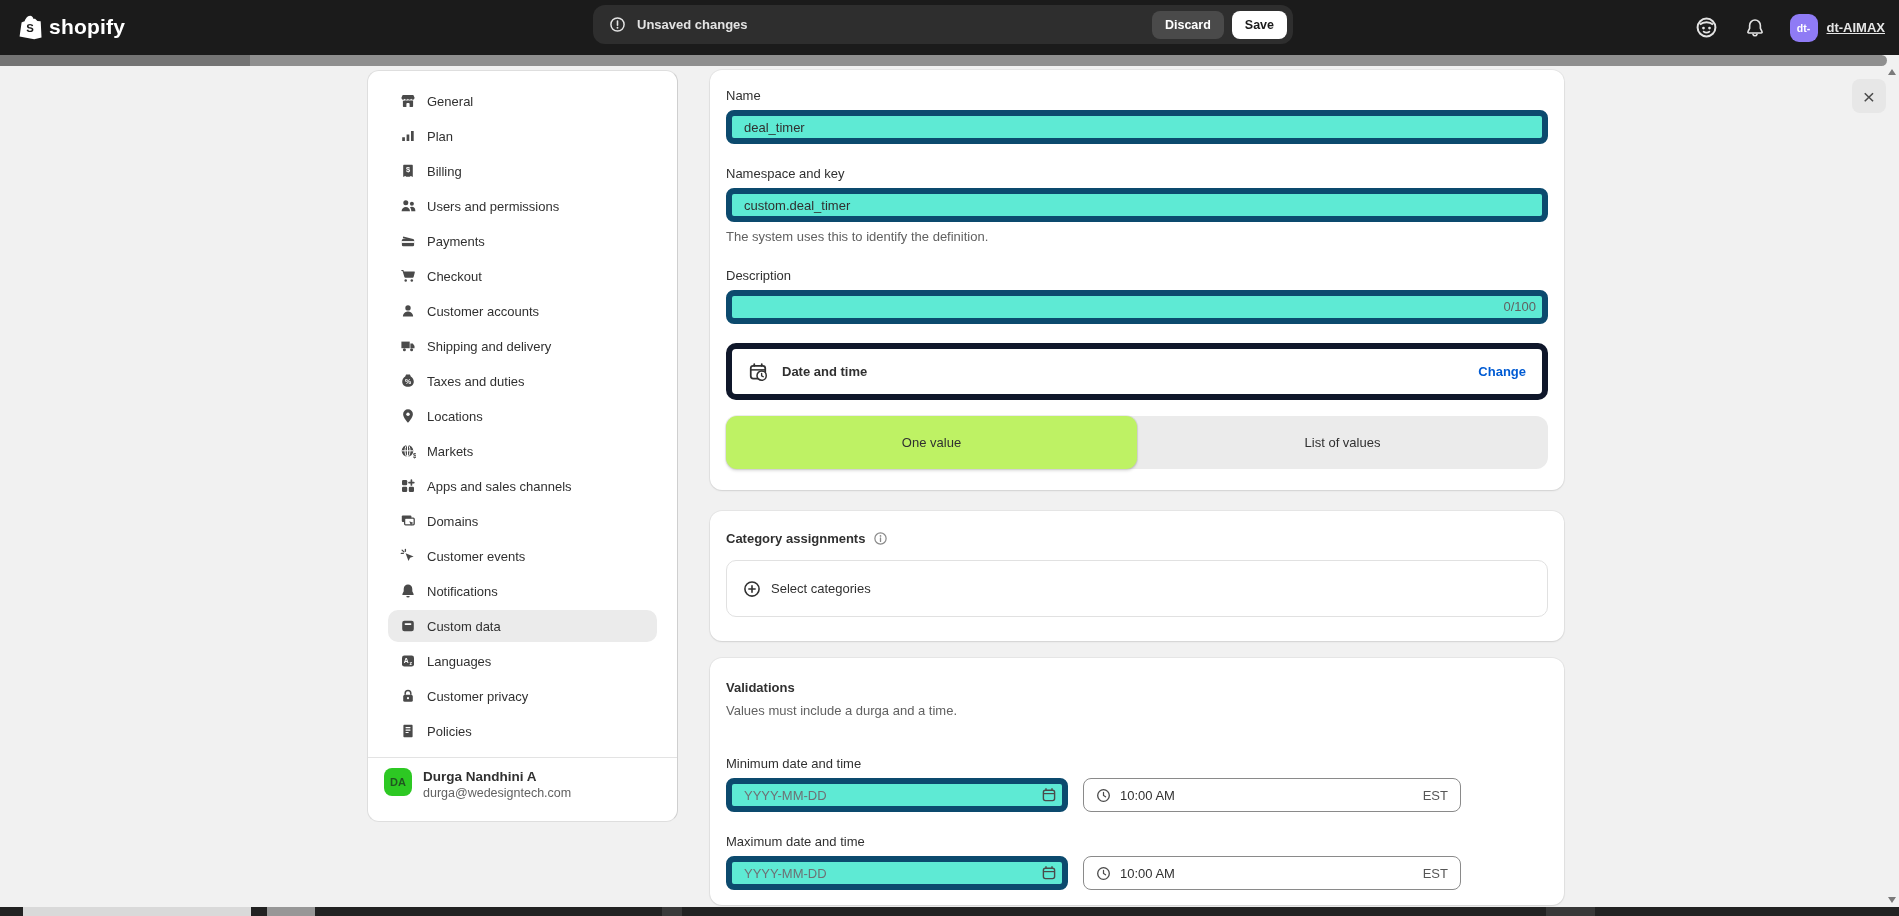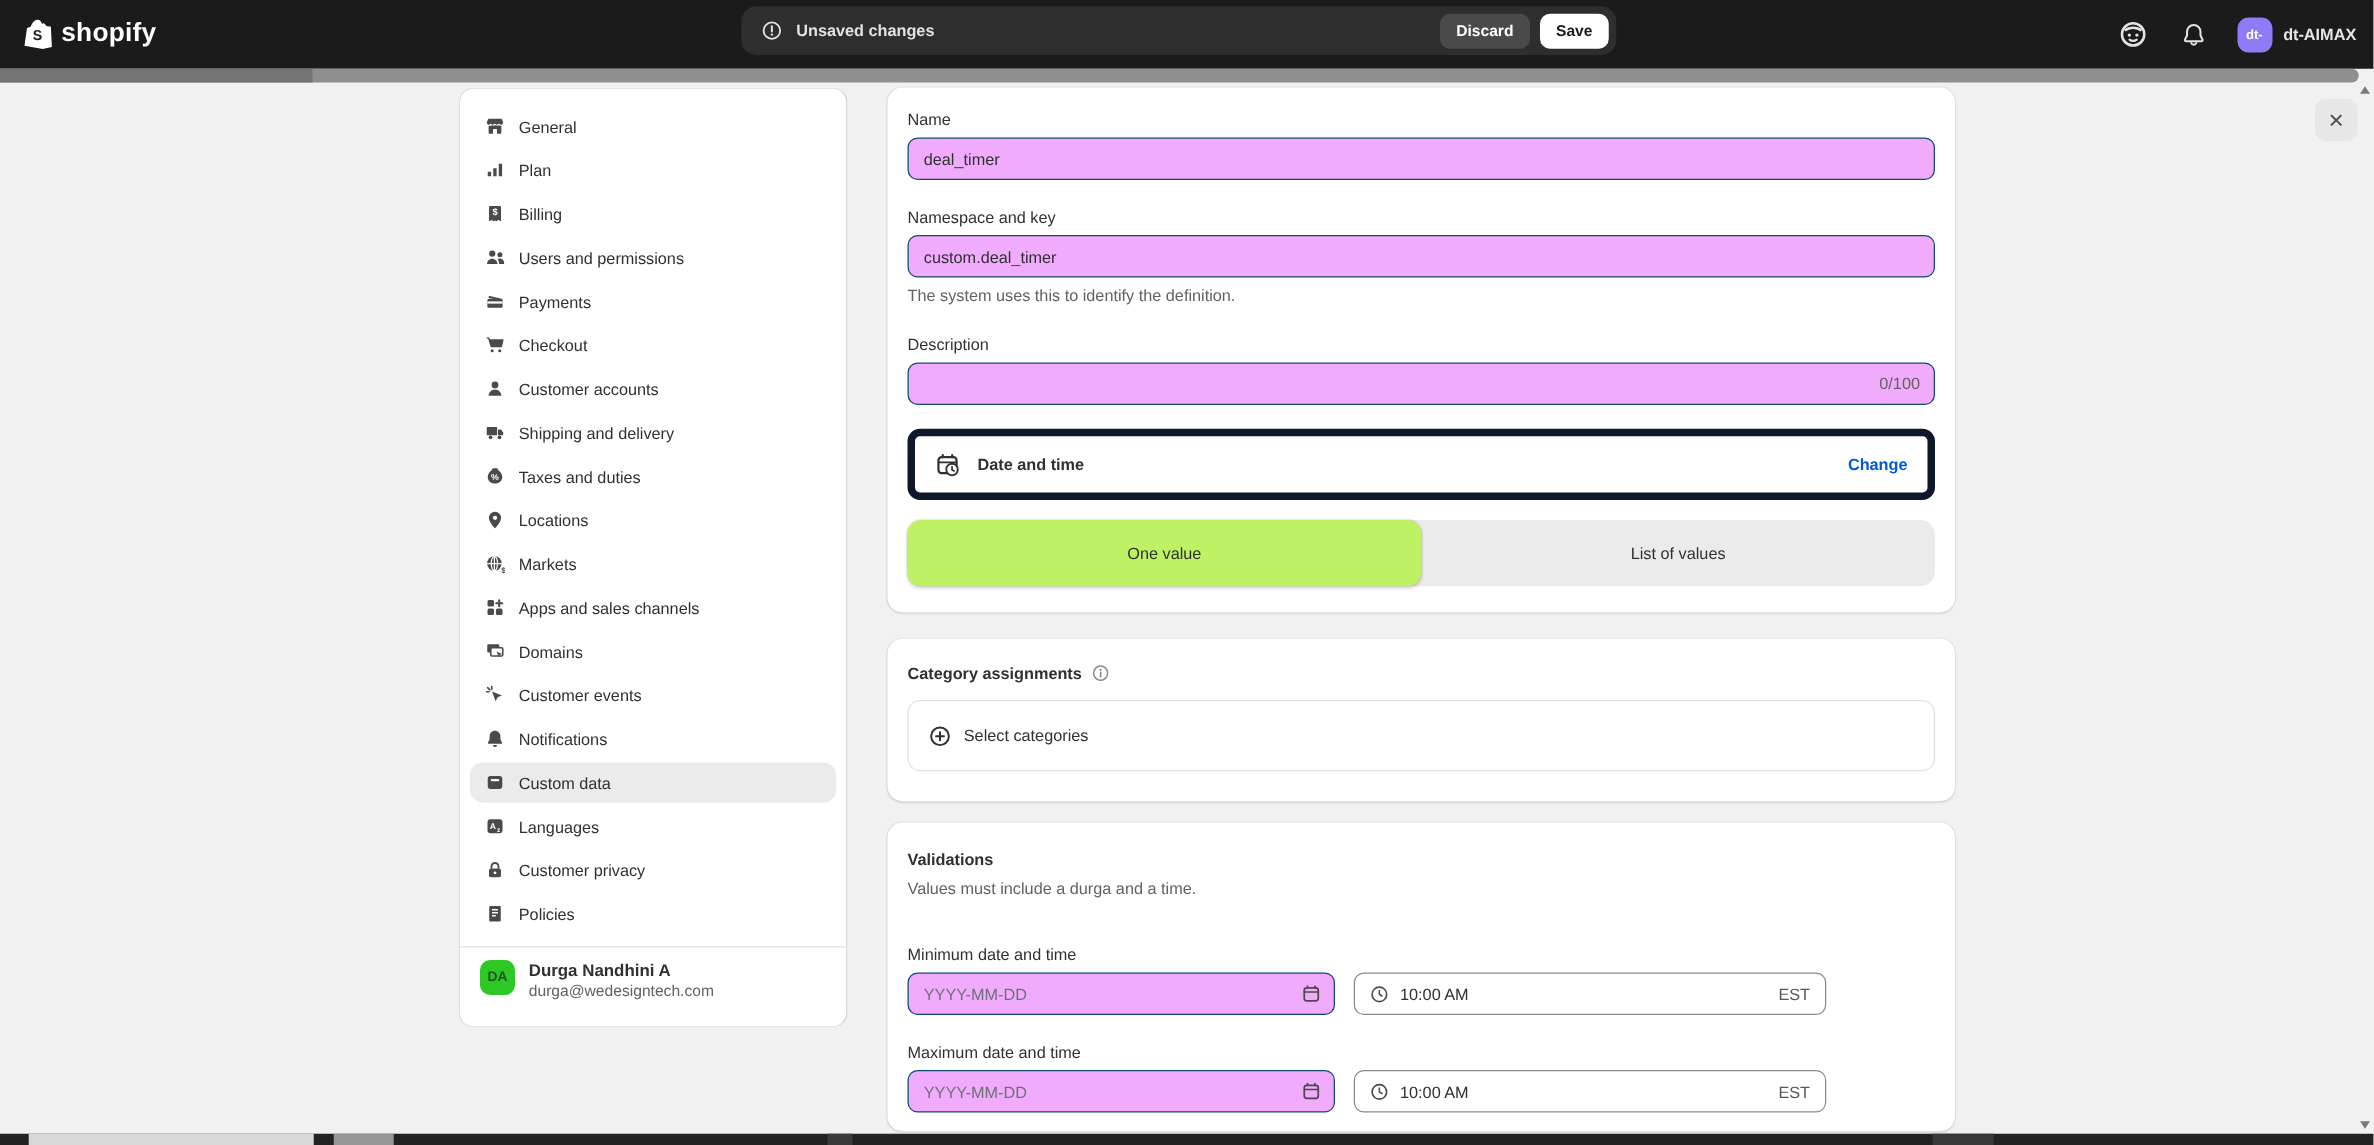--- a/index.html
+++ b/index.html
@@ -21,56 +21,56 @@
   .btn { height:28px; border:none; border-radius:8px; font-size:12.5px; font-weight:600; padding:0 13px; cursor:pointer; }
   .btn-discard { background:#4a4a4a; color:#fff; }
   .btn-save { background:#fff; color:#1a1a1a; }
 
   .hdr-right { position:absolute; right:14px; top:0; height:55px; display:flex; align-items:center; }
   .hicon { color:#e3e3e3; display:flex; }
   .hicon.sidekick { width:23px; height:23px; margin-right:27px; }
   .hicon.bell { width:20px; height:20px; margin-right:25px; }
   .stavatar { width:28px; height:28px; border-radius:9px; background:#8f7bf5; color:#fff;
     font-size:10.5px; font-weight:600; display:flex; align-items:center; justify-content:center; }
-  .stname { margin-left:9px; color:#e6e6e6; font-size:13px; font-weight:600; }
+  .stname { margin-left:9px; color:#e6e6e6; font-size:13px; font-weight:600;text-decoration:underline; }
 
   
   .hscroll { position:absolute; top:55px; left:0; width:1887px; height:11px; background:#8f8f8f;
     border-radius:0 6px 6px 0; }
   .hthumb { width:250px; height:11px; background:#747474; }
   .arr-up { position:absolute; right:3px; top:69px; width:0; height:0;
     border-left:4px solid transparent; border-right:4px solid transparent; border-bottom:6px solid #7a7a7a; }
   .arr-down { position:absolute; right:3px; top:897px; width:0; height:0;
     border-left:4px solid transparent; border-right:4px solid transparent; border-top:6px solid #7a7a7a; }
 
   
   .sidebar { position:absolute; left:367px; top:70px; width:311px; height:752px; background:#fff;
     border:1px solid #dedede; border-right-color:#cfcfcf; border-radius:12px; display:flex; flex-direction:column; }
-  .nav { padding:14px 8px 0; flex:1 1 auto; overflow:hidden;text-align:right; }
+  .nav { padding:14px 20px 0; flex:1 1 auto; overflow:hidden;text-align:right; }
   .sb-item { height:32px; margin-bottom:3px; display:flex; align-items:center; gap:11px;
     padding:0 12px; border-radius:10px; font-size:13px; font-weight:500; color:#303030; cursor:pointer; }
   .sb-item.selected { background:#ebebeb; }
   .sb-item .ic { width:16px; height:16px; color:#4a4a4a; flex:0 0 auto; display:flex; }
   .ic svg, .hicon svg { width:100%; height:100%; display:block; }
   .userbox { border-top:1px solid #e3e3e3; height:64px; padding:10px 12px 0 16px; display:flex; gap:11px; }
   .uavatar { width:28px; height:28px; border-radius:8px; background:#2dc823; color:#205520;
     font-size:11px; font-weight:700; display:flex; align-items:center; justify-content:center; flex:0 0 auto; }
   .uname { font-size:13.5px; font-weight:600; color:#303030; line-height:17px; }
   .uemail { font-size:12.5px; color:#616161; line-height:17px; }
 
   
   .card { position:absolute; left:710px; width:854px; background:#fff; border-radius:12px;
     box-shadow:0 1px 2px rgba(0,0,0,.09), 0 0 0 1px rgba(0,0,0,.045); }
   .card1 { top:70px; height:420px; padding:18px 16px 20px; }
   .card2 { top:511px; height:130px; padding:20px 16px; }
   .card3 { top:658px; height:247px; padding:22px 16px 12px; }
 
   .fld-label { font-size:13px; font-weight:500; color:#303030; margin-bottom:7px; }
-  .tinput { width:100%; height:34px; border:1px solid #0c4a6e; border-radius:8px; padding:0 12px;
-    font-size:13px; color:#303030; background:#f0abfc; outline:none; font-family:inherit; }
+  .tinput { width:100%; height:34px; border:6px solid #0c4a6e; border-radius:8px; padding:0 12px;
+    font-size:13px; color:#303030; background:#5eead4; outline:none; font-family:inherit; }
   .tinput::placeholder { color:#6d7175; opacity:1; }
   .help { font-size:13px; color:#616161; margin-top:7px; }
   .grp { margin-top:22px; }
   .grp-desc { margin-top:24px; }
   .input-wrap { position:relative; }
   .counter { position:absolute; right:12px; top:9px; font-size:13px; color:#616161; }
 
   .type-box { margin-top:19px; height:57px; border:6px solid #0f172a; border-radius:10px;
     display:flex; align-items:center; gap:14px; padding:0 16px; }
   .type-box .ic { width:20px; height:20px; color:#303030; display:flex; }

